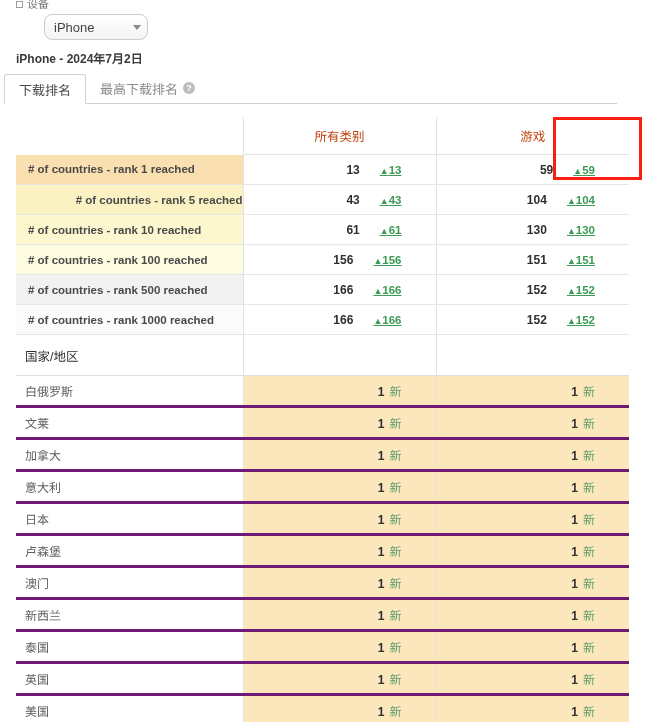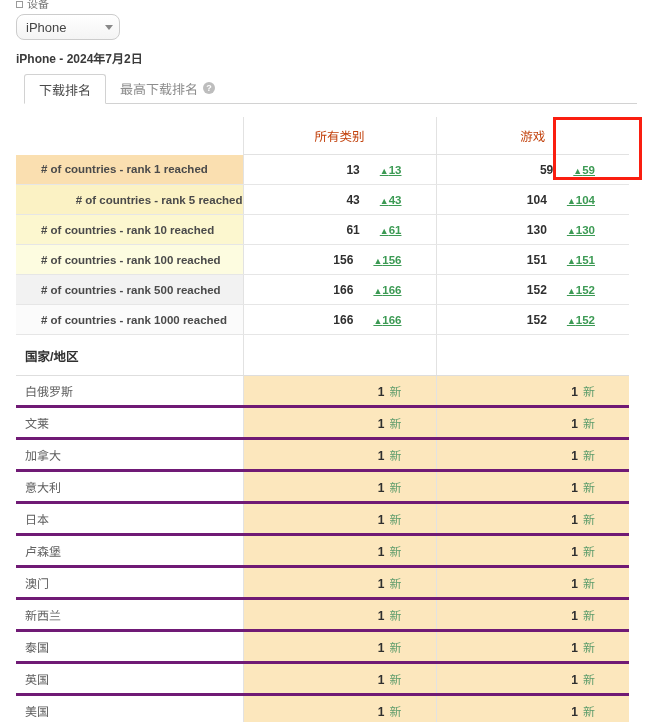--- a/index.html
+++ b/index.html
@@ -50,20 +50,21 @@
     border: 1px solid #cccccc;
     border-radius: 8px;
     background: linear-gradient(#ffffff, #f4f4f4);
     box-sizing: border-box;
     display: flex;
     align-items: center;
     padding: 0 6px 0 9px;
     font-size: 13px;
     color: #444444;
     cursor: pointer;
+    margin-left: 28px;
   }
   .device-select .val { flex: 1; }
   .caret {
     width: 0; height: 0;
     border-left: 4px solid transparent;
     border-right: 4px solid transparent;
     border-top: 5px solid #888888;
   }
 
   
@@ -73,21 +74,21 @@
     top: 49px;
     font-size: 12px;
     font-weight: bold;
     color: #3a3a3a;
     white-space: nowrap;
   }
 
   
   .tabs {
     position: absolute;
-    left: 24px;
+    left: 4px;
     top: 74px;
     width: 613px;
     height: 30px;
     display: flex;
     align-items: flex-end;
     border-bottom: 1px solid #d2d2d2;
     box-sizing: border-box;
   }
   .tab {
     height: 30px;
@@ -151,21 +152,21 @@
   }
   .hdr-row td.col-label { border-bottom: none; }
   .vsep { border-left: 1px solid #e2e2e2; }
 
   .rank-row td {
     height: 29px;
     vertical-align: middle;
     border-bottom: 1px solid #e6e6e6;
   }
   .rank-row td.lbl {
-    padding-left: 25px;
+    padding-left: 12px;
     font-weight: bold;
     color: #4a4a4a;
     font-size: 11.5px;
     white-space: nowrap;
   }
   .rank-row td.num {
     text-align: right;
     padding-right: 34px;
     white-space: nowrap;
   }
@@ -193,21 +194,21 @@
 
   
   .country-hdr td {
     height: 40px;
     vertical-align: middle;
     border-bottom: 1px solid #dedede;
     background: #ffffff;
   }
   .country-hdr td.lbl {
     padding-left: 9px;
-    font-weight: bold;
+    font-weight: normal;
     color: #2f2f2f;
     font-size: 12.5px;
   }
   .country-row td {
     height: 29px;
     vertical-align: middle;
     border-bottom: 3px solid #701a75;
   }
   .country-row td.lbl {
     padding-left: 9px;

